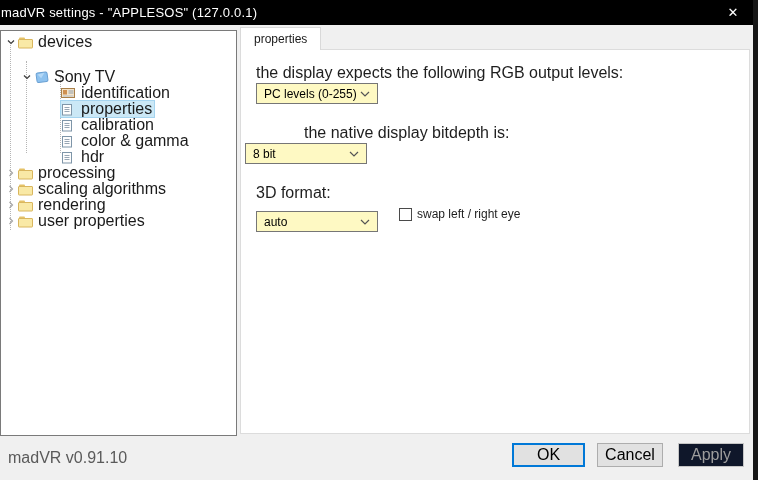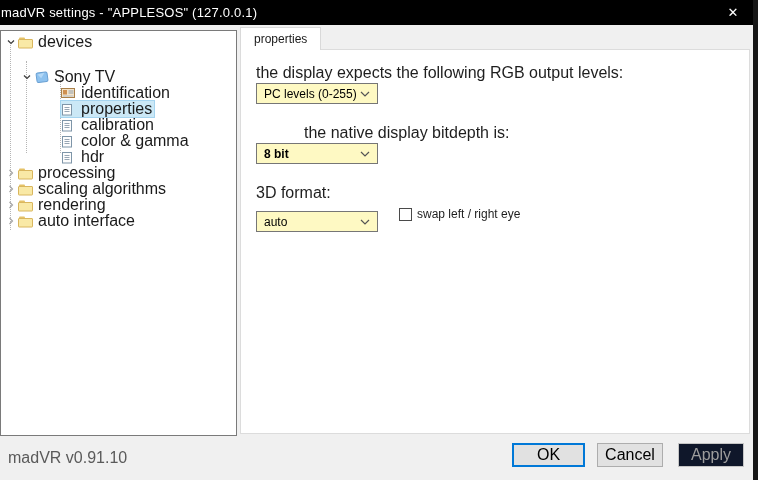--- a/index.html
+++ b/index.html
@@ -251,21 +251,21 @@
                 <polyline points="3.5,2 6.5,5 3.5,8" fill="none" stroke="#a5a5a5" stroke-width="1.2"></polyline>
               </svg>
           </span>
           <span class="rowbody">
             <span class="ticon">
               <svg width="15" height="13">
                   <rect x="1" y="1.5" width="6" height="3" rx="1" fill="#e5c267"></rect>
                   <rect x="0.5" y="3.5" width="14" height="8.5" rx="0.5" fill="#f9e9a6" stroke="#d9b65e"></rect>
                 </svg>
             </span>
-            <span class="tlabel">auto interface</span>
+            <span class="tlabel">user properties</span>
           </span>
         </div>
       </div>
 
       <div class="tab">
         <span>properties</span>
       </div>
 
       <div class="tab-content">
 
@@ -273,21 +273,21 @@
         <div class="combo" style="left:15px; top:33px;">
           <span class="cval">PC levels (0-255)</span>
           <span class="carr">
             <svg width="10" height="6">
                 <polyline points="1,1 5,5 9,1" fill="none" stroke="#555" stroke-width="1.2"></polyline>
               </svg>
           </span>
         </div>
 
         <div class="flabel" style="left:15px; top:74px;margin-left:48px;">the native display bitdepth is:</div>
-        <div class="combo" style="left:15px; top:93px;font-weight:bold;">
+        <div class="combo" style="left:4px; top:93px;">
           <span class="cval">8 bit</span>
           <span class="carr">
             <svg width="10" height="6">
                 <polyline points="1,1 5,5 9,1" fill="none" stroke="#555" stroke-width="1.2"></polyline>
               </svg>
           </span>
         </div>
 
         <div class="flabel" style="left:15px; top:134px;">3D format:</div>
         <div class="combo" style="left:15px; top:161px;">

